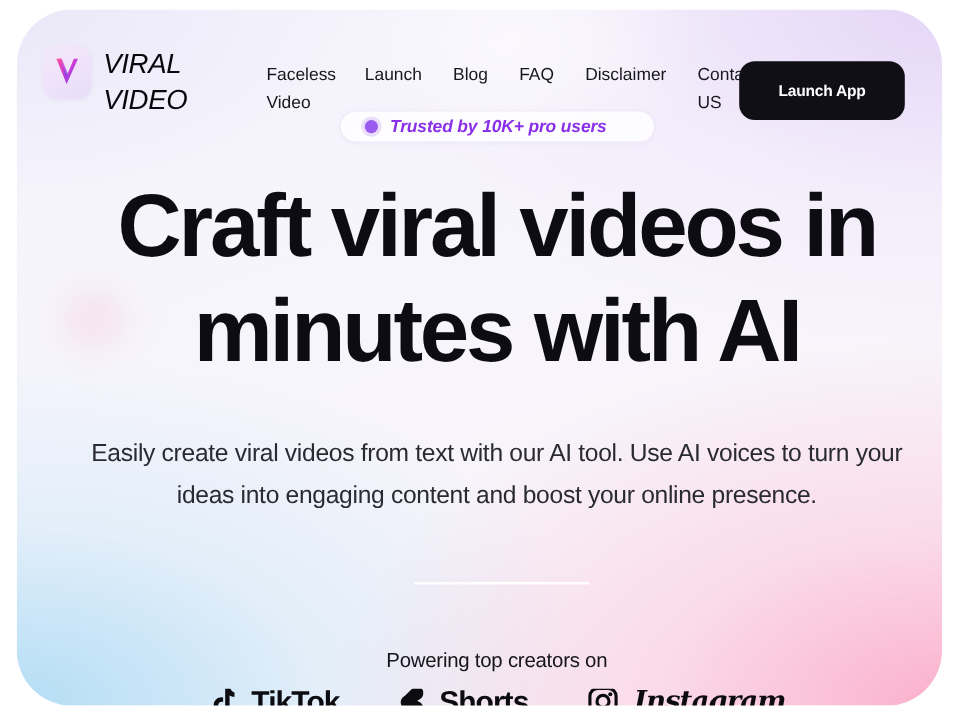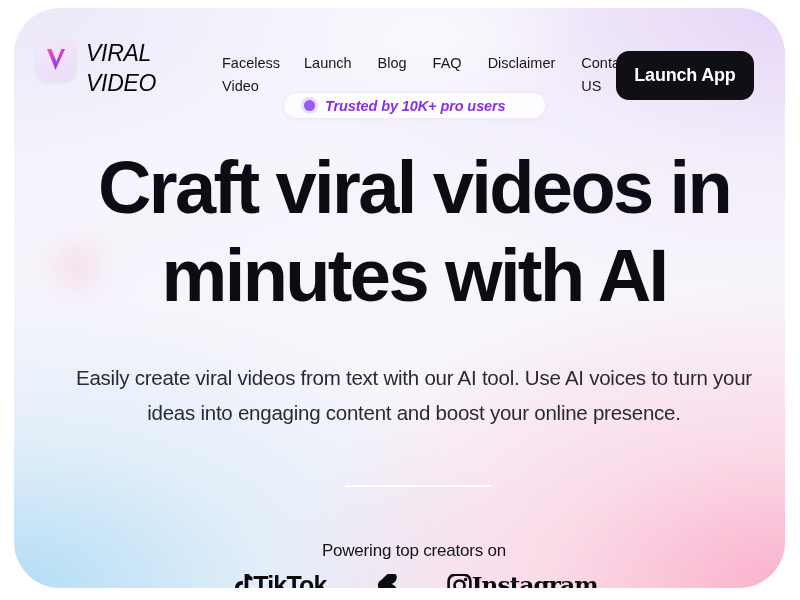--- a/index.html
+++ b/index.html
@@ -122,21 +122,21 @@
     position: absolute;
     right: 31px;
     top: 43px;
     width: 138px;
     height: 49px;
     border: none;
     border-radius: 13px;
     background: #110f16;
     color: #ffffff;
     font-family: "Liberation Sans", sans-serif;
-    font-size: 18px;
+    font-size: 13px;
     font-weight: 700;
     letter-spacing: -0.2px;
     cursor: pointer;
     overflow: hidden;
     white-space: nowrap;
     text-align: center;
     padding: 0 6px;
   }
 
   
@@ -232,32 +232,33 @@
     width: 800px;
     display: flex;
     align-items: center;
     justify-content: center;
     gap: 50px;
     height: 22px;
     overflow: hidden;
   }
   .logo {
     display: flex;
-    align-items: flex-end;
-    gap: 0;
+    align-items: flex-start;
+    gap: 13px;
     color: #0b0b10;
   }
   .logo-text {
     font-size: 25px;
     font-weight: 700;
     letter-spacing: -0.8px;
     line-height: 26px;
   }
   .logo-text.script {
     font-family: "DejaVu Serif", serif;
+    font-style: italic;
     font-size: 23px;
     font-weight: 700;
   }
   .logo-glyph { flex: 0 0 auto; display: block; }
 </style>
 </head>
 <body>
 
 <div id="viewport">
   <div class="hero-card">
@@ -325,20 +326,21 @@
           <path d="M15.2 0.6h3.6c.25 2.1 1.35 3.9 3.6 4.4v3.6c-1.5.05-2.9-.35-4.1-1.1v7.9c0 3.9-2.85 6.9-6.6 6.9-3.7 0-6.6-2.95-6.6-6.6 0-3.7 2.9-6.6 6.6-6.6.4 0 .8.05 1.2.1v3.7c-.35-.1-.75-.2-1.2-.2-1.6 0-2.9 1.35-2.9 3s1.3 3 2.9 3c1.65 0 2.95-1.3 2.95-2.95V0.6z" fill="#0b0b10"></path>
           <path d="M2.2 17.8c-.6 1.15-.2 2.8.9 3.5l-1.9-.3c-.9-.8-1.2-2.2-.6-3.3l1.6.1z" fill="#0b0b10"></path>
         </svg>
         <span class="logo-text">TikTok</span>
       </div>
 
       <div class="logo">
         <svg class="logo-glyph" width="20" height="26" viewBox="0 0 20 26" aria-hidden="true">
           <path d="M11.6 0.8c2.9-1.6 6.4-.6 7.7 2.3 1.3 2.9.1 6.3-2.7 7.8l-2.1 1.1 2.1 1.1c2.8 1.5 4 4.9 2.7 7.8-1.3 2.9-4.8 3.9-7.7 2.3L4 18.6c-2.9-1.6-3.9-5.2-2.4-8 .6-1.1 1.5-1.9 2.6-2.5l7.4-7.3z" fill="#0b0b10"></path>
         </svg>
+        <span class="logo-text">Shorts</span>
       </div>
 
       <div class="logo">
         <svg class="logo-glyph" width="25" height="25" viewBox="0 0 25 25" aria-hidden="true">
           <rect x="1.6" y="1.6" width="21.8" height="21.8" rx="6.6" fill="none" stroke="#0b0b10" stroke-width="2.6"></rect>
           <circle cx="12.5" cy="12.5" r="5" fill="none" stroke="#0b0b10" stroke-width="2.6"></circle>
           <circle cx="18.6" cy="6.5" r="1.7" fill="#0b0b10"></circle>
         </svg>
         <span class="logo-text script">Instagram</span>
       </div>

